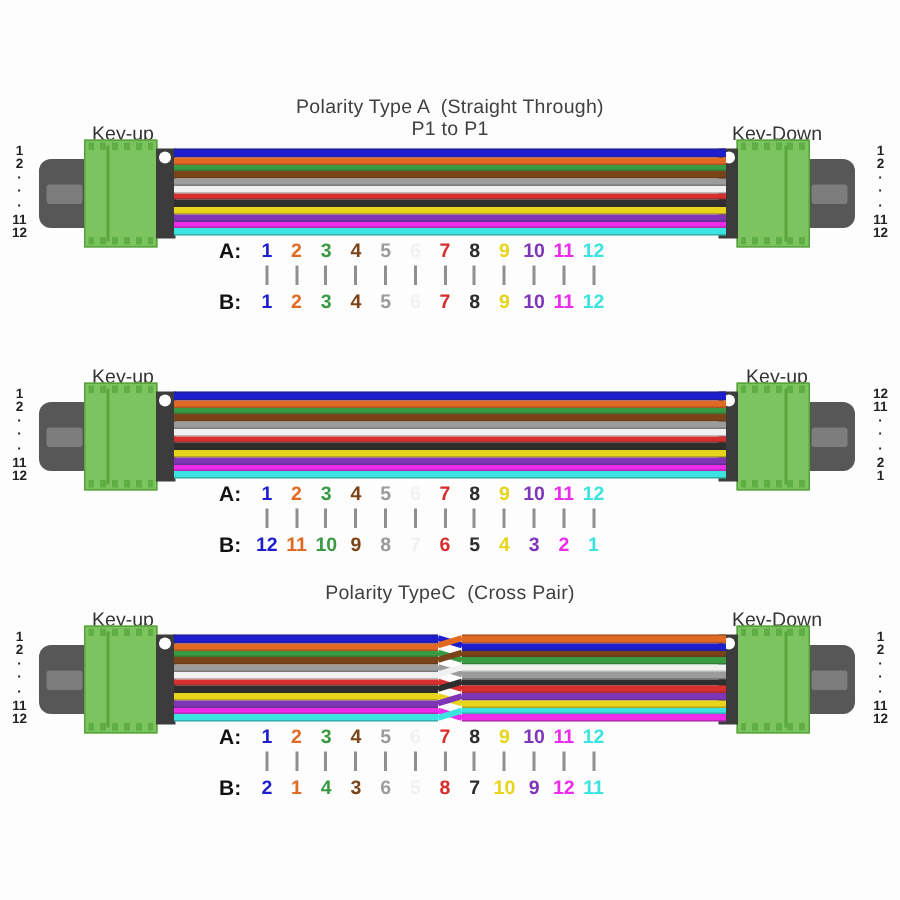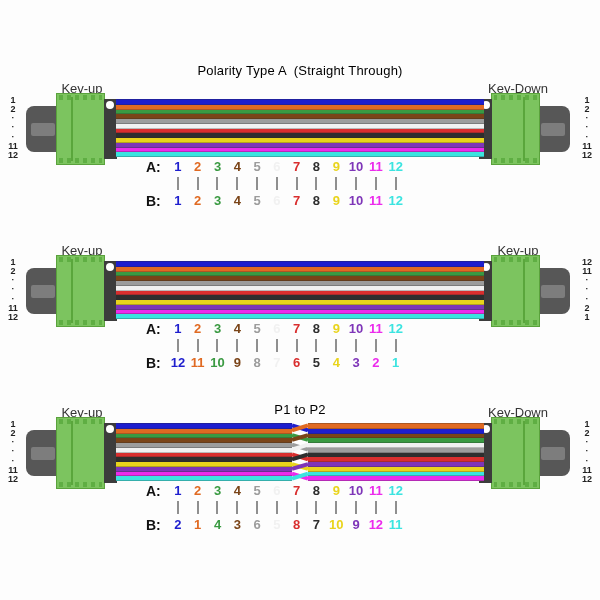--- a/index.html
+++ b/index.html
@@ -8,21 +8,21 @@
     background:#ffffff;
     font-family:"Liberation Sans", sans-serif;
     -webkit-font-smoothing:antialiased;
   }
   #diagram { position:relative; width:600px; height:600px; background:#fdfdfd; overflow:hidden; }
 
   .section { position:absolute; left:0; width:600px; height:162px; }
 
   .title {
     position:absolute; left:0; right:0; text-align:center;
-    font-size:13px; color:#000000; white-space:pre; letter-spacing:.2px;
+    font-size:13px; color:#404040; white-space:pre; letter-spacing:.2px;
   }
   .title1 { top:8px; }
   .title2 { top:23px; }
 
   .key-label {
     position:absolute; top:26px; width:100px; text-align:center;
     font-size:13px; color:#343434;
   }
   .key-left  { left:32px; }
   .key-right { left:468px; }
@@ -85,20 +85,21 @@
   .tie-spacer { width:22px; }
   .tie-cell { width:19.8px; display:flex; justify-content:center; align-items:center; }
   .tie { width:2px; height:13px; background:#8f8f8f; }
 </style>
 </head>
 <body>
 
 <div id="diagram">
     <div class="section" style="top: 55px;">
     <div class="title title1">Polarity Type A  (Straight Through)</div>
+    <div class="title title2">P1 to P1</div>
     <div class="key-label key-left">Key-up</div>
     <div class="key-label key-right">Key-Down</div>
     <div class="pins pins-left">
         <div>1</div>
         <div>2</div>
         <div>·</div>
         <div>·</div>
         <div>·</div>
         <div>11</div>
         <div>12</div>
@@ -363,21 +364,21 @@
             <span class="cell" style="color: rgb(46, 46, 46);">5</span>
             <span class="cell" style="color: rgb(233, 212, 28);">4</span>
             <span class="cell" style="color: rgb(126, 53, 184);">3</span>
             <span class="cell" style="color: rgb(236, 43, 236);">2</span>
             <span class="cell" style="color: rgb(59, 228, 224);">1</span>
           </span>
       </div>
     </div>
   </div>
     <div class="section" style="top: 379px;">
-    <div class="title title2">P1 to P2</div>
+    <div class="title title1">Polarity TypeC  (Cross Pair)</div>
     <div class="key-label key-left">Key-up</div>
     <div class="key-label key-right">Key-Down</div>
     <div class="pins pins-left">
         <div>1</div>
         <div>2</div>
         <div>·</div>
         <div>·</div>
         <div>·</div>
         <div>11</div>
         <div>12</div>

